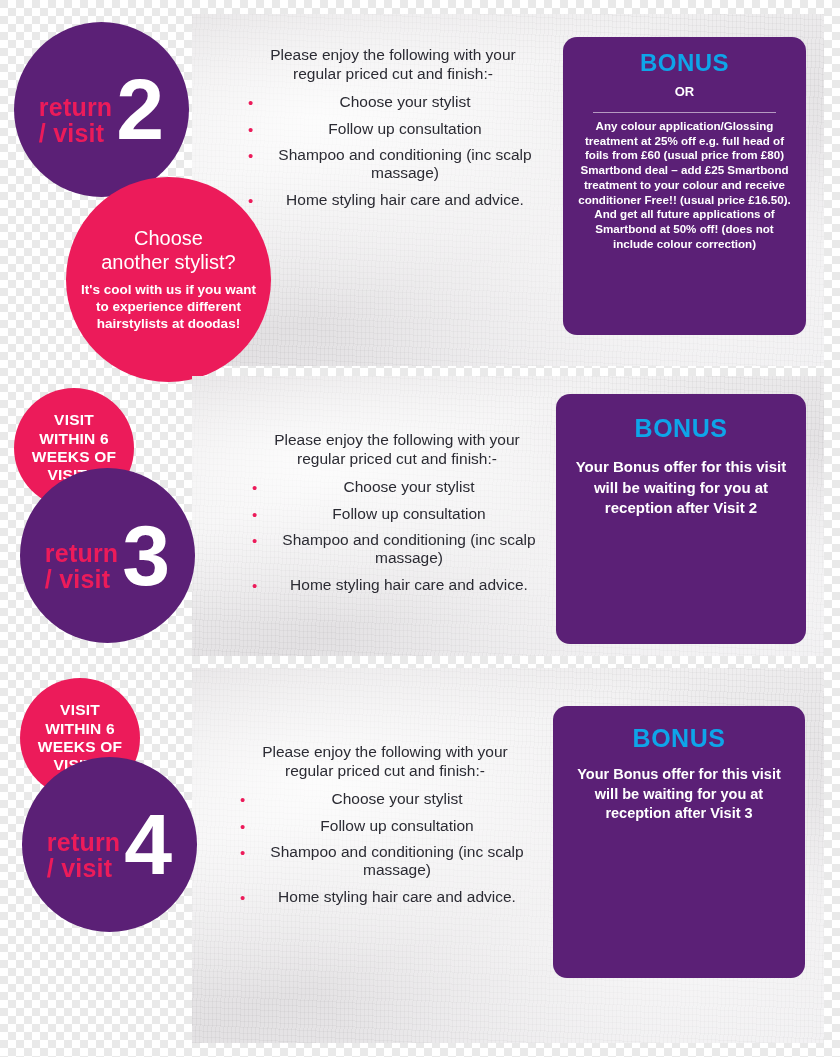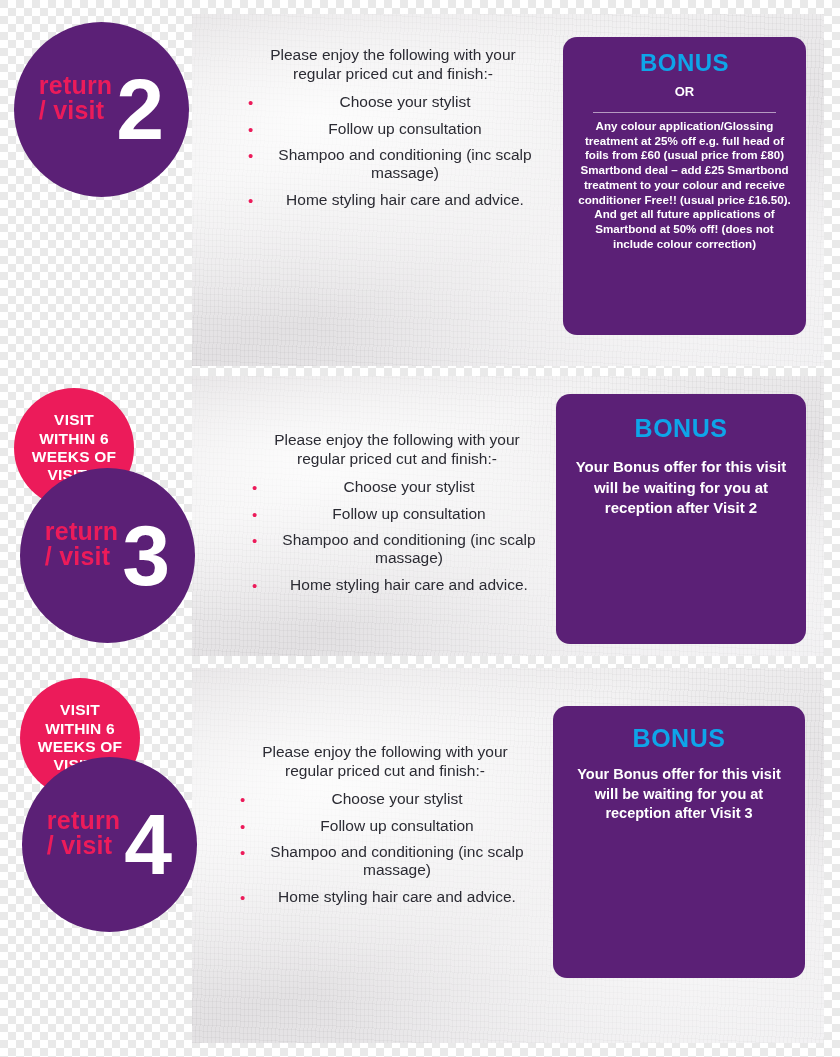--- a/index.html
+++ b/index.html
@@ -32,21 +32,21 @@
   
   .circle{
     position:absolute;border-radius:50%;
     display:flex;align-items:center;justify-content:center;
     text-align:center;color:#fff;
   }
   .purple{background:#5b2076;}
   .pink{background:#ec1b5a;}
 
   .return-circle{width:175px;height:175px;}
-  .return-inner{display:flex;align-items:flex-start;justify-content:center;gap:4px;}
+  .return-inner{display:flex;align-items:flex-end;justify-content:center;gap:4px;}
   .return-word{
     color:#ec1b5a;font-weight:bold;font-size:25px;line-height:1.02;
     text-align:left;letter-spacing:.2px;
   }
   .big-num{font-size:86px;font-weight:bold;color:#ffffff;line-height:.85;}
 
   
   .within{width:120px;height:120px;}
   .within-text{font-weight:bold;font-size:15.5px;line-height:1.18;letter-spacing:.2px;}
 
@@ -103,20 +103,29 @@
   <div class="circle purple return-circle" style="left:14px;top:22px;">
     <div class="return-inner">
       <div class="return-word">
         <div>return</div>
         <div>/ visit</div>
       </div>
       <div class="big-num">2</div>
     </div>
   </div>
 
+  <div class="circle pink stylist" style="left:66px;top:177px;">
+    <div style="width:180px;">
+      <div class="stylist-head">
+        <div>Choose</div>
+        <div>another stylist?</div>
+      </div>
+      <div class="stylist-body">It's cool with us if you want to experience different hairstylists at doodas!</div>
+    </div>
+  </div>
 
   <div class="mid" style="left:248px;top:45px;width:300px;">
     <div class="mid-title">Please enjoy the following with your regular priced cut and finish:-</div>
     <ul class="mid-list">
       <li><span class="dot">•</span><span>Choose your stylist</span></li>
       <li><span class="dot">•</span><span>Follow up consultation</span></li>
       <li class="two-line"><span class="dot">•</span><span>Shampoo and conditioning (inc scalp massage)</span></li>
       <li><span class="dot">•</span><span>Home styling hair care and advice.</span></li>
     </ul>
   </div>

